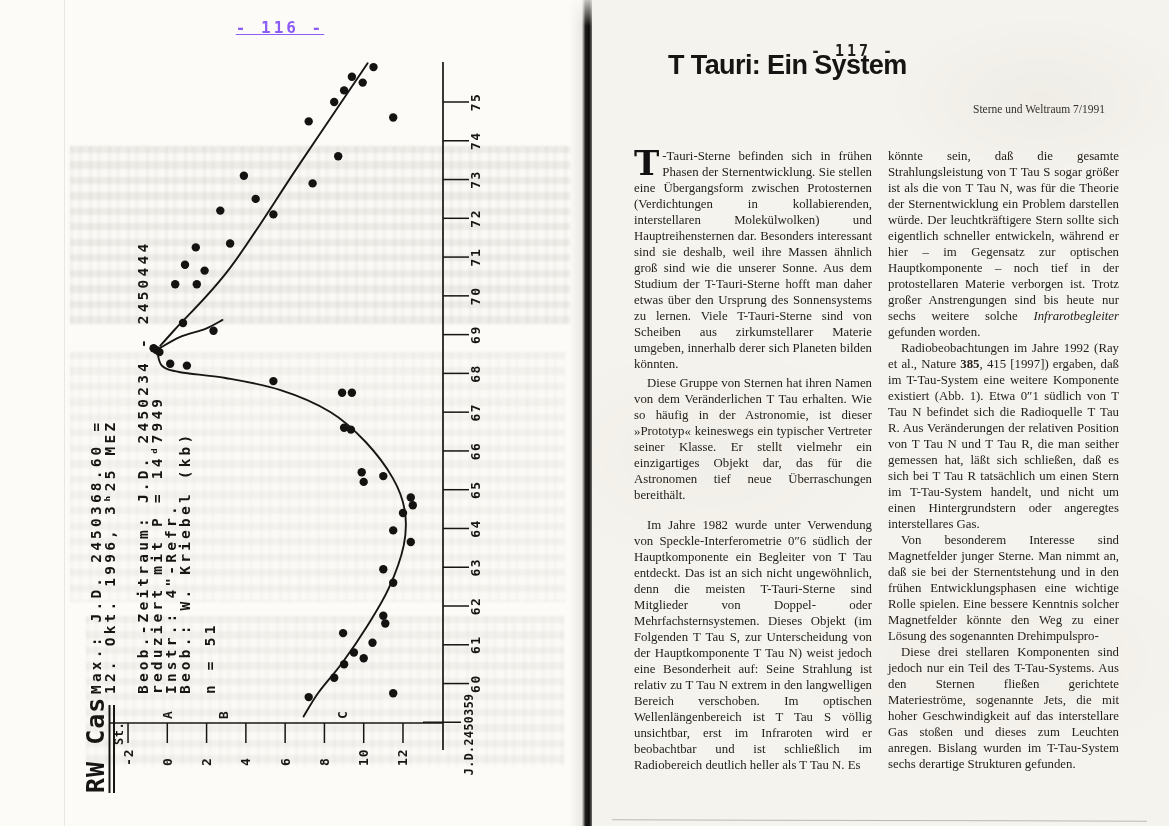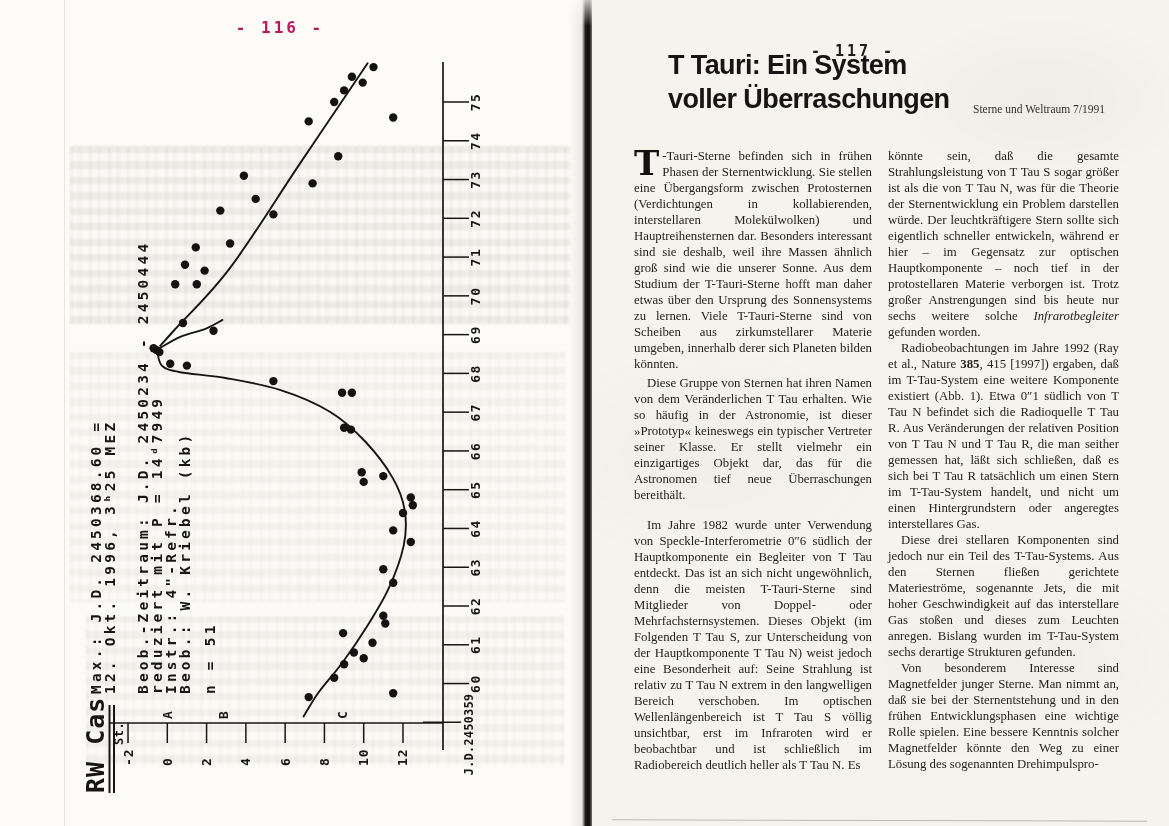--- a/index.html
+++ b/index.html
@@ -3,21 +3,21 @@
 <meta charset="utf-8">
 <style>
   html,body{margin:0;padding:0;}
   body{width:1169px;height:826px;position:relative;overflow:hidden;
        background:#e9e7e1;font-family:"Liberation Serif",serif;}
   .spread{position:absolute;inset:0;}
   
   .page-left{position:absolute;left:0;top:0;width:584px;height:826px;background:#fcfbf7;}
   .page-left-edge{position:absolute;left:64px;top:0;width:1px;height:826px;background:rgba(120,112,100,.14);}
   .pageno-left{position:absolute;left:205px;top:19px;width:150px;text-align:center;
-       font:700 16px/18px "DejaVu Sans Mono",monospace;letter-spacing:3px;color:#be185d;}
+       font:700 16px/18px "DejaVu Sans Mono",monospace;letter-spacing:3px;color:#8b5cf6;text-decoration:underline;}
   .bleed{position:absolute;pointer-events:none;filter:blur(1.1px);
        background-image:
         repeating-linear-gradient(180deg, rgba(92,86,76,.17) 0 7px, rgba(92,86,76,.02) 7px 15.5px),
         repeating-linear-gradient(90deg, rgba(92,86,76,.10) 0 3px, rgba(92,86,76,0) 3px 8px, rgba(92,86,76,.07) 8px 12px, rgba(92,86,76,0) 12px 19px);}
   #bleed1{left:70px;top:146px;width:500px;height:178px;opacity:.55;}
   #bleed2{left:70px;top:352px;width:495px;height:250px;opacity:.34;}
   #bleed3{left:86px;top:616px;width:478px;height:150px;opacity:.38;}
   #chart{position:absolute;left:0;top:0;}
   
   .gutter{position:absolute;left:569px;top:0;width:46px;height:826px;pointer-events:none;
@@ -190,31 +190,31 @@
       </svg>
   </div>
 
   <div class="gutter"></div>
   <div class="gutter-fade"></div>
 
   <div class="page-right">
     <div class="texture"></div>
     <div class="pageno-right">- 117 -</div>
     <h1 class="article-title"><span>T Tauri: Ein System</span><br>
-      <span>voller Überraschungen</span></h1>
+      </h1>
     <div class="credit">Sterne und Weltraum 7/1991</div>
     <div class="cols">
       <div class="col col-a">
           <p><span class="dropcap">T</span><span>-Tauri-Sterne befinden sich in frühen Phasen der Sternentwicklung. Sie stellen eine Übergangsform zwischen Protosternen (Verdichtungen in kollabierenden, interstellaren Molekülwolken) und Hauptreihensternen dar. Besonders interessant sind sie deshalb, weil ihre Massen ähnlich groß sind wie die unserer Sonne. Aus dem Studium der T-Tauri-Sterne hofft man daher etwas über den Ursprung des Sonnensystems zu lernen. Viele T-Tauri-Sterne sind von Scheiben aus zirkumstellarer Materie umgeben, innerhalb derer sich Planeten bilden könnten.</span></p>
           <p class="ind" style="margin-top: 3px;"><span>Diese Gruppe von Sternen hat ihren Namen von dem Veränderlichen T Tau erhalten. Wie so häufig in der Astronomie, ist dieser »Prototyp« keineswegs ein typischer Vertreter seiner Klasse. Er stellt vielmehr ein einzigartiges Objekt dar, das für die Astronomen tief neue Überraschungen bereithält.</span></p>
           <p class="ind" style="margin-top: 14px;"><span>Im Jahre 1982 wurde unter Verwendung von Speckle-Interferometrie 0″6 südlich der Hauptkomponente ein Begleiter von T Tau entdeckt. Das ist an sich nicht ungewöhnlich, denn die meisten T-Tauri-Sterne sind Mitglieder von Doppel- oder Mehrfachsternsystemen. Dieses Objekt (im Folgenden T Tau S, zur Unterscheidung von der Hauptkomponente T Tau N) weist jedoch eine Besonderheit auf: Seine Strahlung ist relativ zu T Tau N extrem in den langwelligen Bereich verschoben. Im optischen Wellenlängenbereich ist T Tau S völlig unsichtbar, erst im Infraroten wird er beobachtbar und ist schließlich im Radiobereich deutlich heller als T Tau N. Es</span></p>
         </div>
       <div class="col col-b">
           <p><span>könnte sein, daß die gesamte Strahlungsleistung von T Tau S sogar größer ist als die von T Tau N, was für die Theorie der Sternentwicklung ein Problem darstellen würde. Der leuchtkräftigere Stern sollte sich eigentlich schneller entwickeln, während er hier – im Gegensatz zur optischen Hauptkomponente – noch tief in der protostellaren Materie verborgen ist. Trotz großer Anstrengungen sind bis heute nur sechs weitere solche </span><span style="font-style: italic;">Infrarotbegleiter</span><span> gefunden worden.</span></p>
           <p class="ind"><span>Radiobeobachtungen im Jahre 1992 (Ray et al., Nature </span><span style="font-weight: 700;">385</span><span>, 415 [1997]) ergaben, daß im T-Tau-System eine weitere Komponente existiert (Abb. 1). Etwa 0″1 südlich von T Tau N befindet sich die Radioquelle T Tau R. Aus Veränderungen der relativen Position von T Tau N und T Tau R, die man seither gemessen hat, läßt sich schließen, daß es sich bei T Tau R tatsächlich um einen Stern im T-Tau-System handelt, und nicht um einen Hintergrundstern oder angeregtes interstellares Gas.</span></p>
+          <p class="ind"><span>Von besonderem Interesse sind Magnetfelder junger Sterne. Man nimmt an, daß sie bei der Sternentstehung und in den frühen Entwicklungsphasen eine wichtige Rolle spielen. Eine bessere Kenntnis solcher Magnetfelder könnte den Weg zu einer Lösung des sogenannten Drehimpulspro-</span></p>
           <p class="ind"><span>Diese drei stellaren Komponenten sind jedoch nur ein Teil des T-Tau-Systems. Aus den Sternen fließen gerichtete Materieströme, sogenannte Jets, die mit hoher Geschwindigkeit auf das interstellare Gas stoßen und dieses zum Leuchten anregen. Bislang wurden im T-Tau-System sechs derartige Strukturen gefunden.</span></p>
-          <p class="ind"><span>Von besonderem Interesse sind Magnetfelder junger Sterne. Man nimmt an, daß sie bei der Sternentstehung und in den frühen Entwicklungsphasen eine wichtige Rolle spielen. Eine bessere Kenntnis solcher Magnetfelder könnte den Weg zu einer Lösung des sogenannten Drehimpulspro-</span></p>
         </div>
     </div>
     <div class="bottom-edge"></div>
   </div>
 
 </div>
 
 </body></html>

